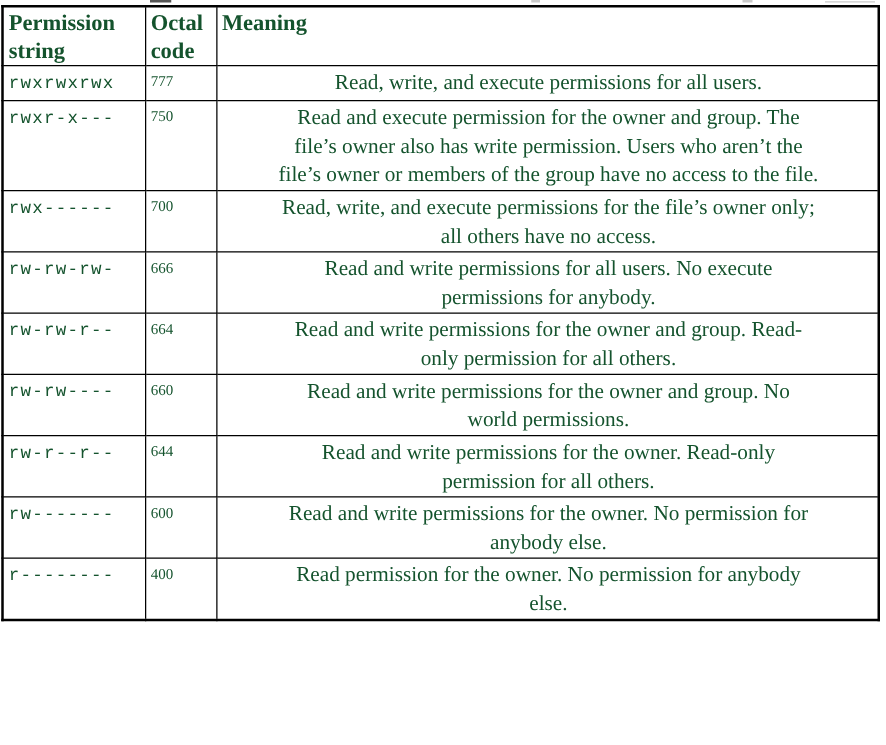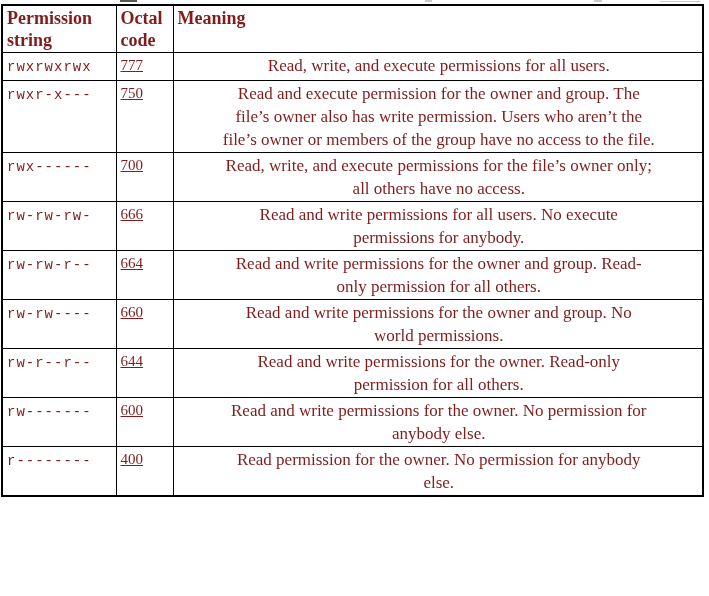--- a/index.html
+++ b/index.html
@@ -7,21 +7,21 @@
     padding: 0;
     background: #ffffff;
   }
   .page {
     position: relative;
     width: 709px;
     height: 508px;
     background: #ffffff;
     overflow: hidden;
     font-family: "Liberation Serif", serif;
-    color: #7f1d1d;
+    color: #14532d;
   }
   
   .artifact {
     position: absolute;
     background: #555555;
   }
   .artifact.light { background: #c9c9c9; }
 
   table.perm-table {
     position: absolute;
@@ -54,23 +54,22 @@
   }
   td.cell-perm {
     font-family: "Liberation Mono", "DejaVu Sans Mono", monospace;
     font-size: 14px;
     line-height: 23px;
     letter-spacing: 1px;
     padding-top: 3px;
     white-space: pre;
   }
   td.cell-octal {
-    font-size: 15px;
+    font-size: 12px;
     line-height: 23px;
-    text-decoration: underline;
   }
   td.cell-meaning {
     font-size: 17px;
     line-height: 23px;
     text-align: center;
   }
 </style>
 </head>
 <body>
 

